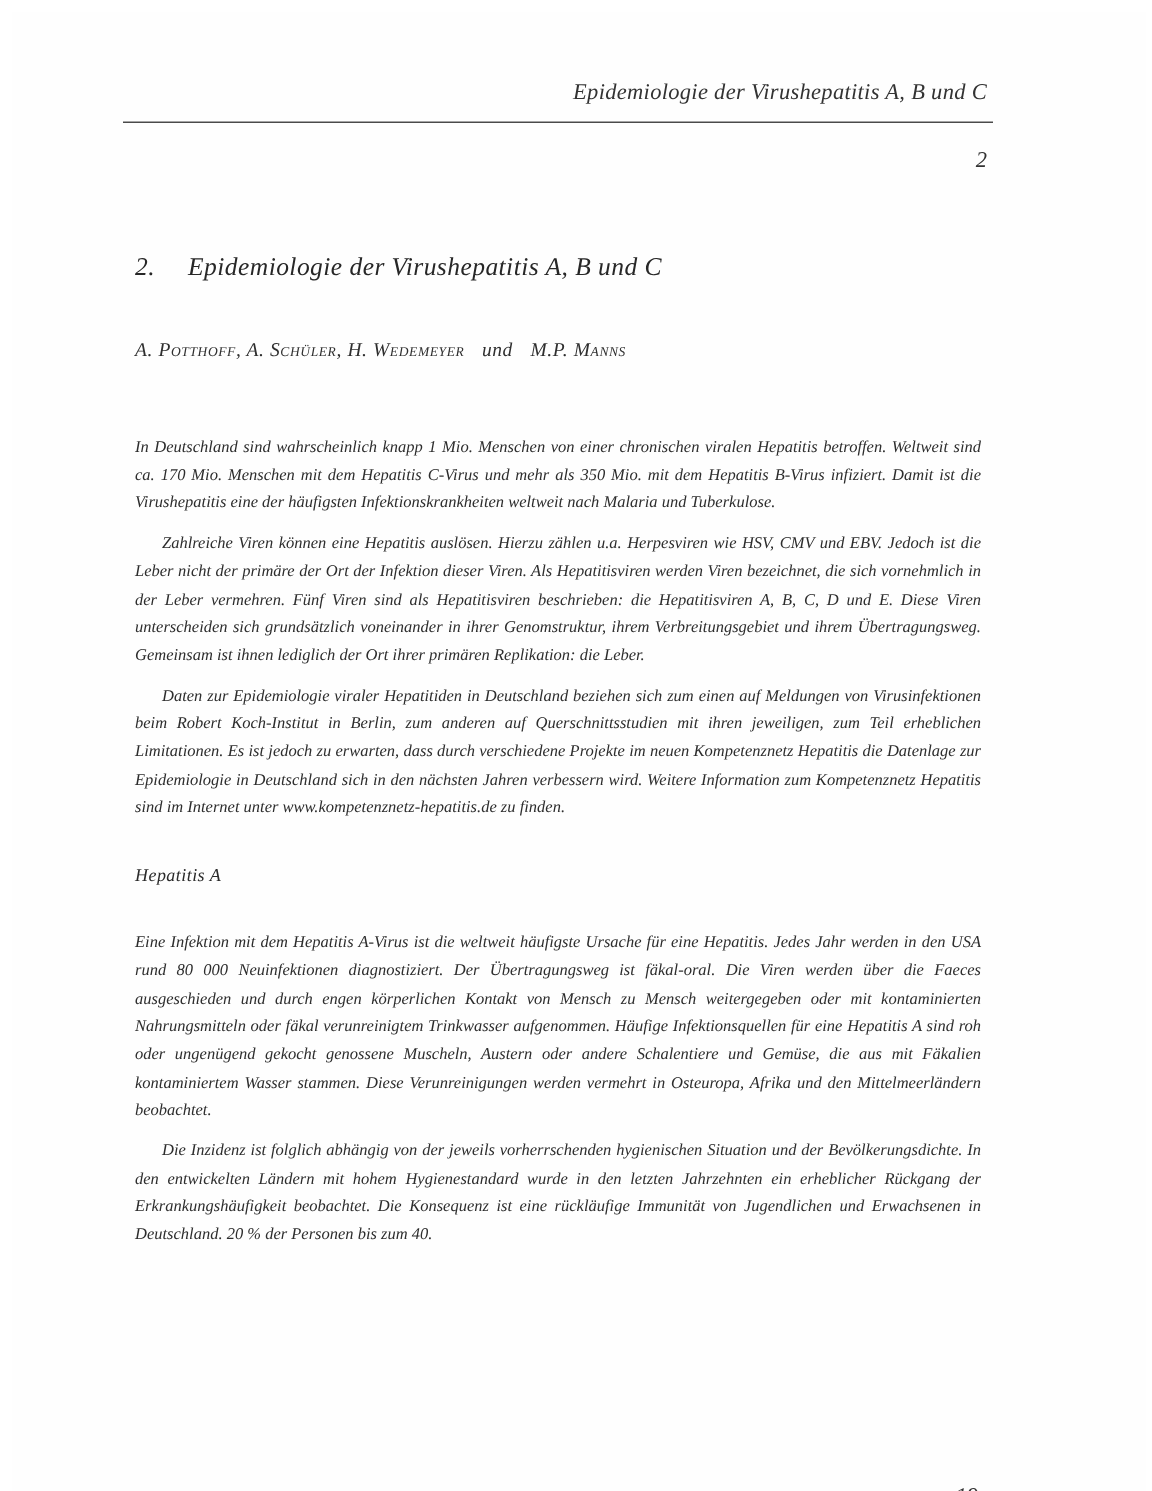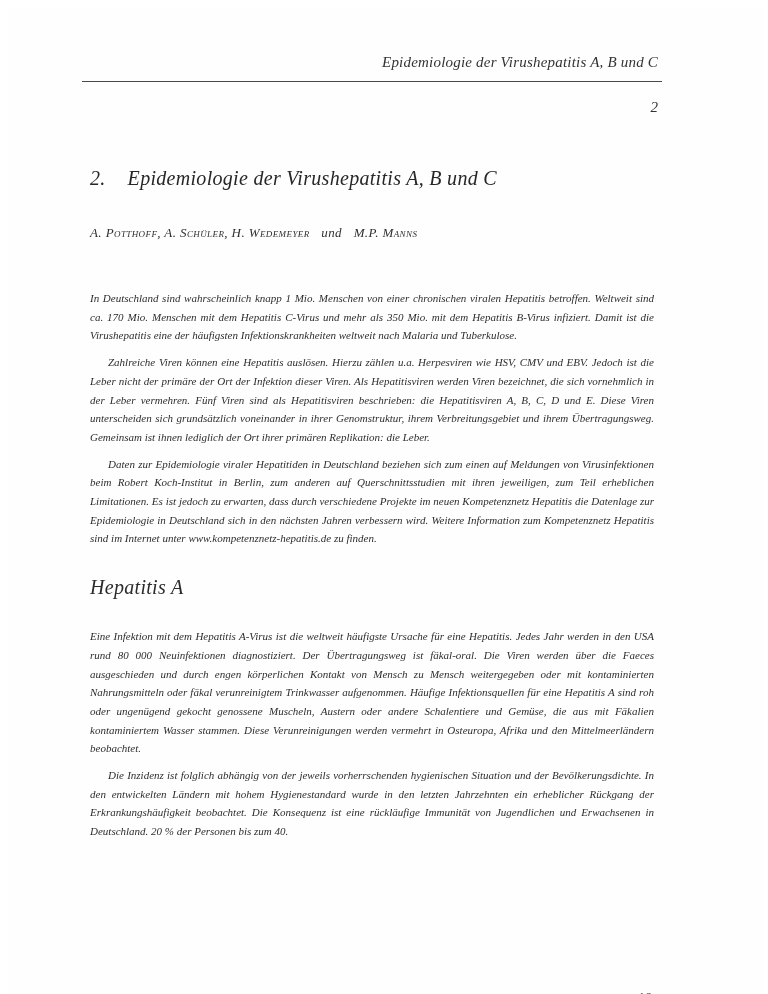--- a/index.html
+++ b/index.html
@@ -30,21 +30,21 @@
   }
   .chapter-num {
     margin-top: 5px;
     text-align: right;
     font-size: 15px;
     line-height: 17px;
     color: #333333;
   }
   h1.chapter-title {
     margin-top: 32px;
-    font-size: 20px;
+    font-size: 17px;
     font-weight: 400;
     line-height: 28px;
     letter-spacing: 0.3px;
     color: #272727;
     white-space: nowrap;
   }
   h1 .title-num { margin-right: 14px; }
   .authors {
     margin-top: 24px;
     font-size: 13px;
@@ -57,21 +57,21 @@
   p.body-p {
     font-size: 11px;
     line-height: 18.7px;
     text-align: justify;
     color: #2d2d2d;
   }
   p.indent { text-indent: 18px; }
   h2.section-heading {
     margin-top: 20px;
     margin-bottom: 20px;
-    font-size: 20px;
+    font-size: 12px;
     font-weight: 400;
     letter-spacing: 0.3px;
     color: #2b2b2b;
   }
   .page-number {
     position: absolute;
     top: 978px;
     right: 120px;
     font-size: 15px;
     color: #333333;

